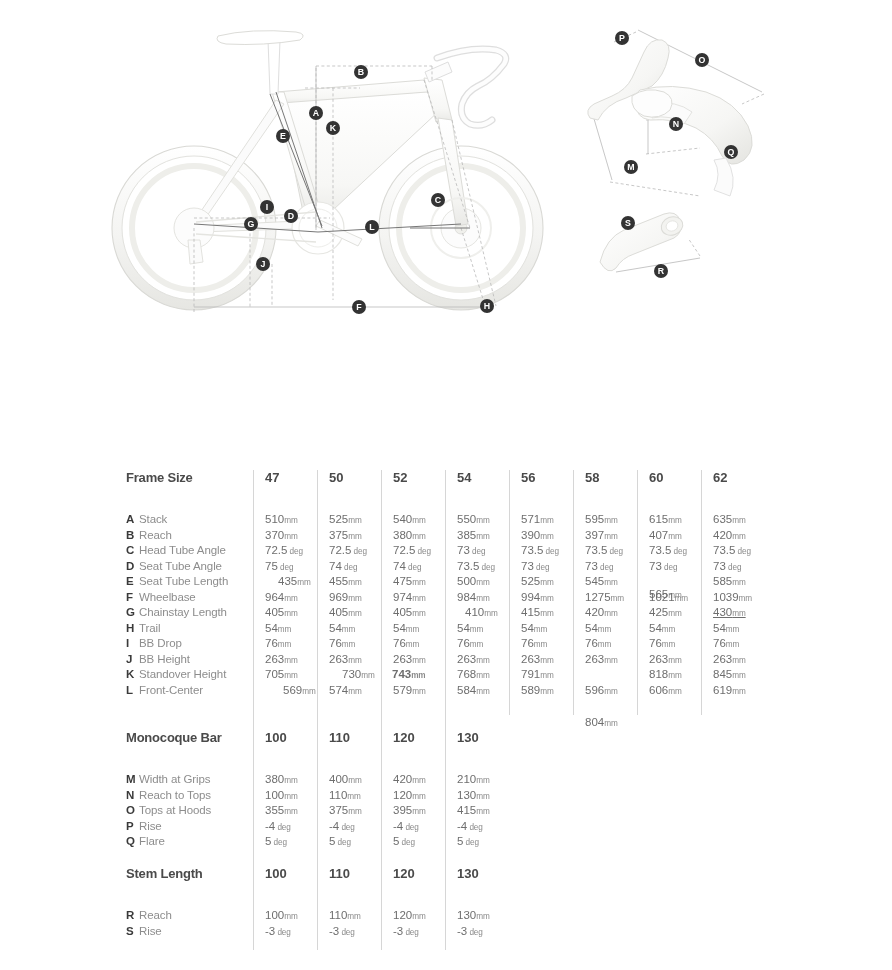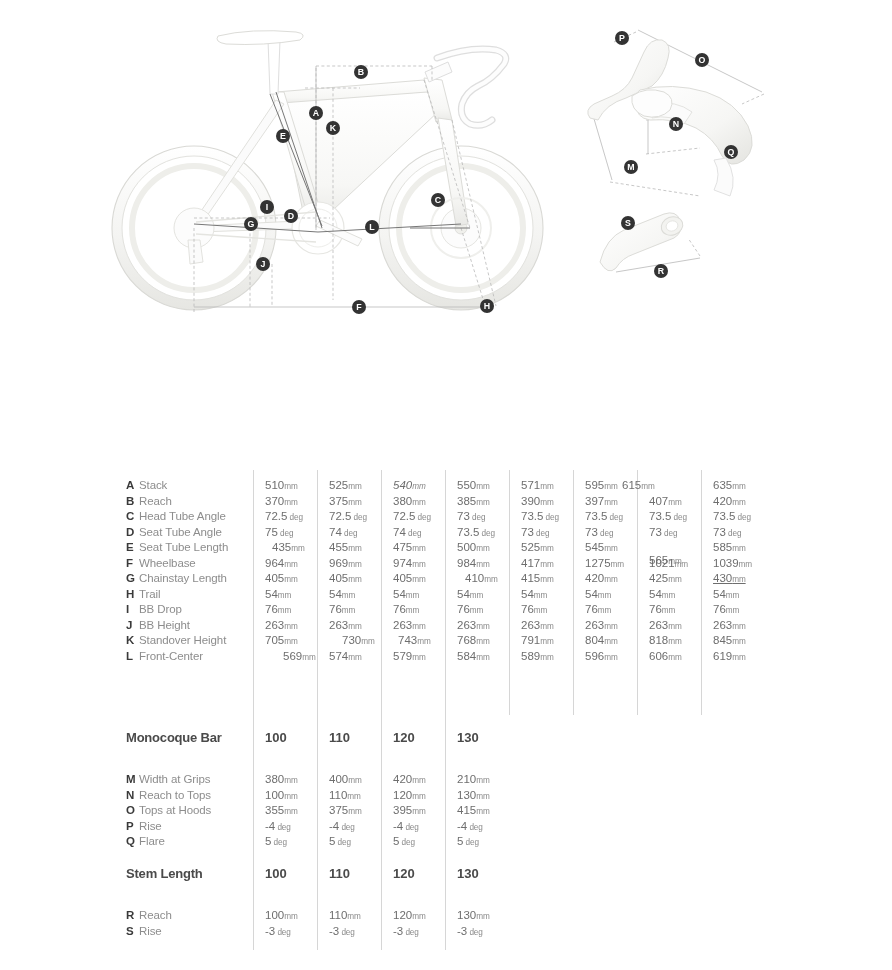--- a/index.html
+++ b/index.html
@@ -357,30 +357,41 @@
         <div class="vsep" style="left: 191px; top: 0px; height: 480px; background: rgb(214, 214, 214);"></div>
         <div class="vsep" style="left: 255px; top: 0px; height: 480px; background: rgb(214, 214, 214);"></div>
         <div class="vsep" style="left: 319px; top: 0px; height: 480px; background: rgb(214, 214, 214);"></div>
         <div class="vsep" style="left: 383px; top: 0px; height: 245px; background: rgb(214, 214, 214);"></div>
         <div class="vsep" style="left: 447px; top: 0px; height: 245px; background: rgb(214, 214, 214);"></div>
         <div class="vsep" style="left: 511px; top: 0px; height: 245px; background: rgb(214, 214, 214);"></div>
         <div class="vsep" style="left: 575px; top: 0px; height: 245px; background: rgb(214, 214, 214);"></div>
       </div>
     <div id="sections">
         <div class="section" style="top: 0px;">
+          <div class="srow header-row">
+            <div class="sec-title">Frame Size</div>
+            <div class="col-head" style="left: 139px;">47</div>
+            <div class="col-head" style="left: 203px;">50</div>
+            <div class="col-head" style="left: 267px;">52</div>
+            <div class="col-head" style="left: 331px;">54</div>
+            <div class="col-head" style="left: 395px;">56</div>
+            <div class="col-head" style="left: 459px;">58</div>
+            <div class="col-head" style="left: 523px;">60</div>
+            <div class="col-head" style="left: 587px;">62</div>
+          </div>
           <div style="height: 8px;"></div>
           <div class="srow">
             <div class="rowlabel"><span class="rl-letter">A</span><span class="rl-text">Stack</span></div>
             <div class="cell" style="left: 139px;"><span class="num">510</span><span class="unit">mm</span></div>
             <div class="cell" style="left: 203px;"><span class="num">525</span><span class="unit">mm</span></div>
-            <div class="cell" style="left: 267px; font-style: italic;"><span class="num">540</span><span class="unit">mm</span></div>
+            <div class="cell" style="left: 267px;"><span class="num">540</span><span class="unit">mm</span></div>
             <div class="cell" style="left: 331px;"><span class="num">550</span><span class="unit">mm</span></div>
             <div class="cell" style="left: 395px;"><span class="num">571</span><span class="unit">mm</span></div>
             <div class="cell" style="left: 459px;"><span class="num">595</span><span class="unit">mm</span></div>
-            <div class="cell" style="left: 496px;"><span class="num">615</span><span class="unit">mm</span></div>
+            <div class="cell" style="left: 523px;"><span class="num">615</span><span class="unit">mm</span></div>
             <div class="cell" style="left: 587px;"><span class="num">635</span><span class="unit">mm</span></div>
           </div>
           <div class="srow">
             <div class="rowlabel"><span class="rl-letter">B</span><span class="rl-text">Reach</span></div>
             <div class="cell" style="left: 139px;"><span class="num">370</span><span class="unit">mm</span></div>
             <div class="cell" style="left: 203px;"><span class="num">375</span><span class="unit">mm</span></div>
             <div class="cell" style="left: 267px;"><span class="num">380</span><span class="unit">mm</span></div>
             <div class="cell" style="left: 331px;"><span class="num">385</span><span class="unit">mm</span></div>
             <div class="cell" style="left: 395px;"><span class="num">390</span><span class="unit">mm</span></div>
             <div class="cell" style="left: 459px;"><span class="num">397</span><span class="unit">mm</span></div>
@@ -404,36 +415,36 @@
             <div class="cell" style="left: 203px;"><span class="num">74</span><span class="unit"> deg</span></div>
             <div class="cell" style="left: 267px;"><span class="num">74</span><span class="unit"> deg</span></div>
             <div class="cell" style="left: 331px;"><span class="num">73.5</span><span class="unit"> deg</span></div>
             <div class="cell" style="left: 395px;"><span class="num">73</span><span class="unit"> deg</span></div>
             <div class="cell" style="left: 459px;"><span class="num">73</span><span class="unit"> deg</span></div>
             <div class="cell" style="left: 523px;"><span class="num">73</span><span class="unit"> deg</span></div>
             <div class="cell" style="left: 587px;"><span class="num">73</span><span class="unit"> deg</span></div>
           </div>
           <div class="srow">
             <div class="rowlabel"><span class="rl-letter">E</span><span class="rl-text">Seat Tube Length</span></div>
-            <div class="cell" style="left: 146px;"><span class="num">435</span><span class="unit">mm</span></div>
+            <div class="cell" style="left: 152px;"><span class="num">435</span><span class="unit">mm</span></div>
             <div class="cell" style="left: 203px;"><span class="num">455</span><span class="unit">mm</span></div>
             <div class="cell" style="left: 267px;"><span class="num">475</span><span class="unit">mm</span></div>
             <div class="cell" style="left: 331px;"><span class="num">500</span><span class="unit">mm</span></div>
             <div class="cell" style="left: 395px;"><span class="num">525</span><span class="unit">mm</span></div>
             <div class="cell" style="left: 459px;"><span class="num">545</span><span class="unit">mm</span></div>
             <div class="cell" style="left: 523px; margin-top: 13px;"><span class="num">565</span><span class="unit">mm</span></div>
             <div class="cell" style="left: 587px;"><span class="num">585</span><span class="unit">mm</span></div>
           </div>
           <div class="srow">
             <div class="rowlabel"><span class="rl-letter">F</span><span class="rl-text">Wheelbase</span></div>
             <div class="cell" style="left: 139px;"><span class="num">964</span><span class="unit">mm</span></div>
             <div class="cell" style="left: 203px;"><span class="num">969</span><span class="unit">mm</span></div>
             <div class="cell" style="left: 267px;"><span class="num">974</span><span class="unit">mm</span></div>
             <div class="cell" style="left: 331px;"><span class="num">984</span><span class="unit">mm</span></div>
-            <div class="cell" style="left: 395px;"><span class="num">417</span><span class="unit">mm</span></div>
+            <div class="cell" style="left: 395px;"><span class="num">994</span><span class="unit">mm</span></div>
             <div class="cell" style="left: 459px;"><span class="num">1275</span><span class="unit">mm</span></div>
             <div class="cell" style="left: 523px;"><span class="num">1021</span><span class="unit">mm</span></div>
             <div class="cell" style="left: 587px;"><span class="num">1039</span><span class="unit">mm</span></div>
           </div>
           <div class="srow">
             <div class="rowlabel"><span class="rl-letter">G</span><span class="rl-text">Chainstay Length</span></div>
             <div class="cell" style="left: 139px;"><span class="num">405</span><span class="unit">mm</span></div>
             <div class="cell" style="left: 203px;"><span class="num">405</span><span class="unit">mm</span></div>
             <div class="cell" style="left: 267px;"><span class="num">405</span><span class="unit">mm</span></div>
             <div class="cell" style="left: 331px; margin-left: 8px;"><span class="num">410</span><span class="unit">mm</span></div>
@@ -472,24 +483,24 @@
             <div class="cell" style="left: 331px;"><span class="num">263</span><span class="unit">mm</span></div>
             <div class="cell" style="left: 395px;"><span class="num">263</span><span class="unit">mm</span></div>
             <div class="cell" style="left: 459px;"><span class="num">263</span><span class="unit">mm</span></div>
             <div class="cell" style="left: 523px;"><span class="num">263</span><span class="unit">mm</span></div>
             <div class="cell" style="left: 587px;"><span class="num">263</span><span class="unit">mm</span></div>
           </div>
           <div class="srow">
             <div class="rowlabel"><span class="rl-letter">K</span><span class="rl-text">Standover Height</span></div>
             <div class="cell" style="left: 139px;"><span class="num">705</span><span class="unit">mm</span></div>
             <div class="cell" style="left: 203px; margin-left: 13px;"><span class="num">730</span><span class="unit">mm</span></div>
-            <div class="cell" style="left: 272px;"><span class="num">743</span><span class="unit">mm</span></div>
+            <div class="cell" style="left: 266px; font-weight: bold;"><span class="num">743</span><span class="unit">mm</span></div>
             <div class="cell" style="left: 331px;"><span class="num">768</span><span class="unit">mm</span></div>
             <div class="cell" style="left: 395px;"><span class="num">791</span><span class="unit">mm</span></div>
-            <div class="cell" style="left: 459px;"><span class="num">804</span><span class="unit">mm</span></div>
+            <div class="cell" style="left: 459px; margin-top: 48px;"><span class="num">804</span><span class="unit">mm</span></div>
             <div class="cell" style="left: 523px;"><span class="num">818</span><span class="unit">mm</span></div>
             <div class="cell" style="left: 587px;"><span class="num">845</span><span class="unit">mm</span></div>
           </div>
           <div class="srow">
             <div class="rowlabel"><span class="rl-letter">L</span><span class="rl-text">Front-Center</span></div>
             <div class="cell" style="left: 157px;"><span class="num">569</span><span class="unit">mm</span></div>
             <div class="cell" style="left: 203px;"><span class="num">574</span><span class="unit">mm</span></div>
             <div class="cell" style="left: 267px;"><span class="num">579</span><span class="unit">mm</span></div>
             <div class="cell" style="left: 331px;"><span class="num">584</span><span class="unit">mm</span></div>
             <div class="cell" style="left: 395px;"><span class="num">589</span><span class="unit">mm</span></div>

